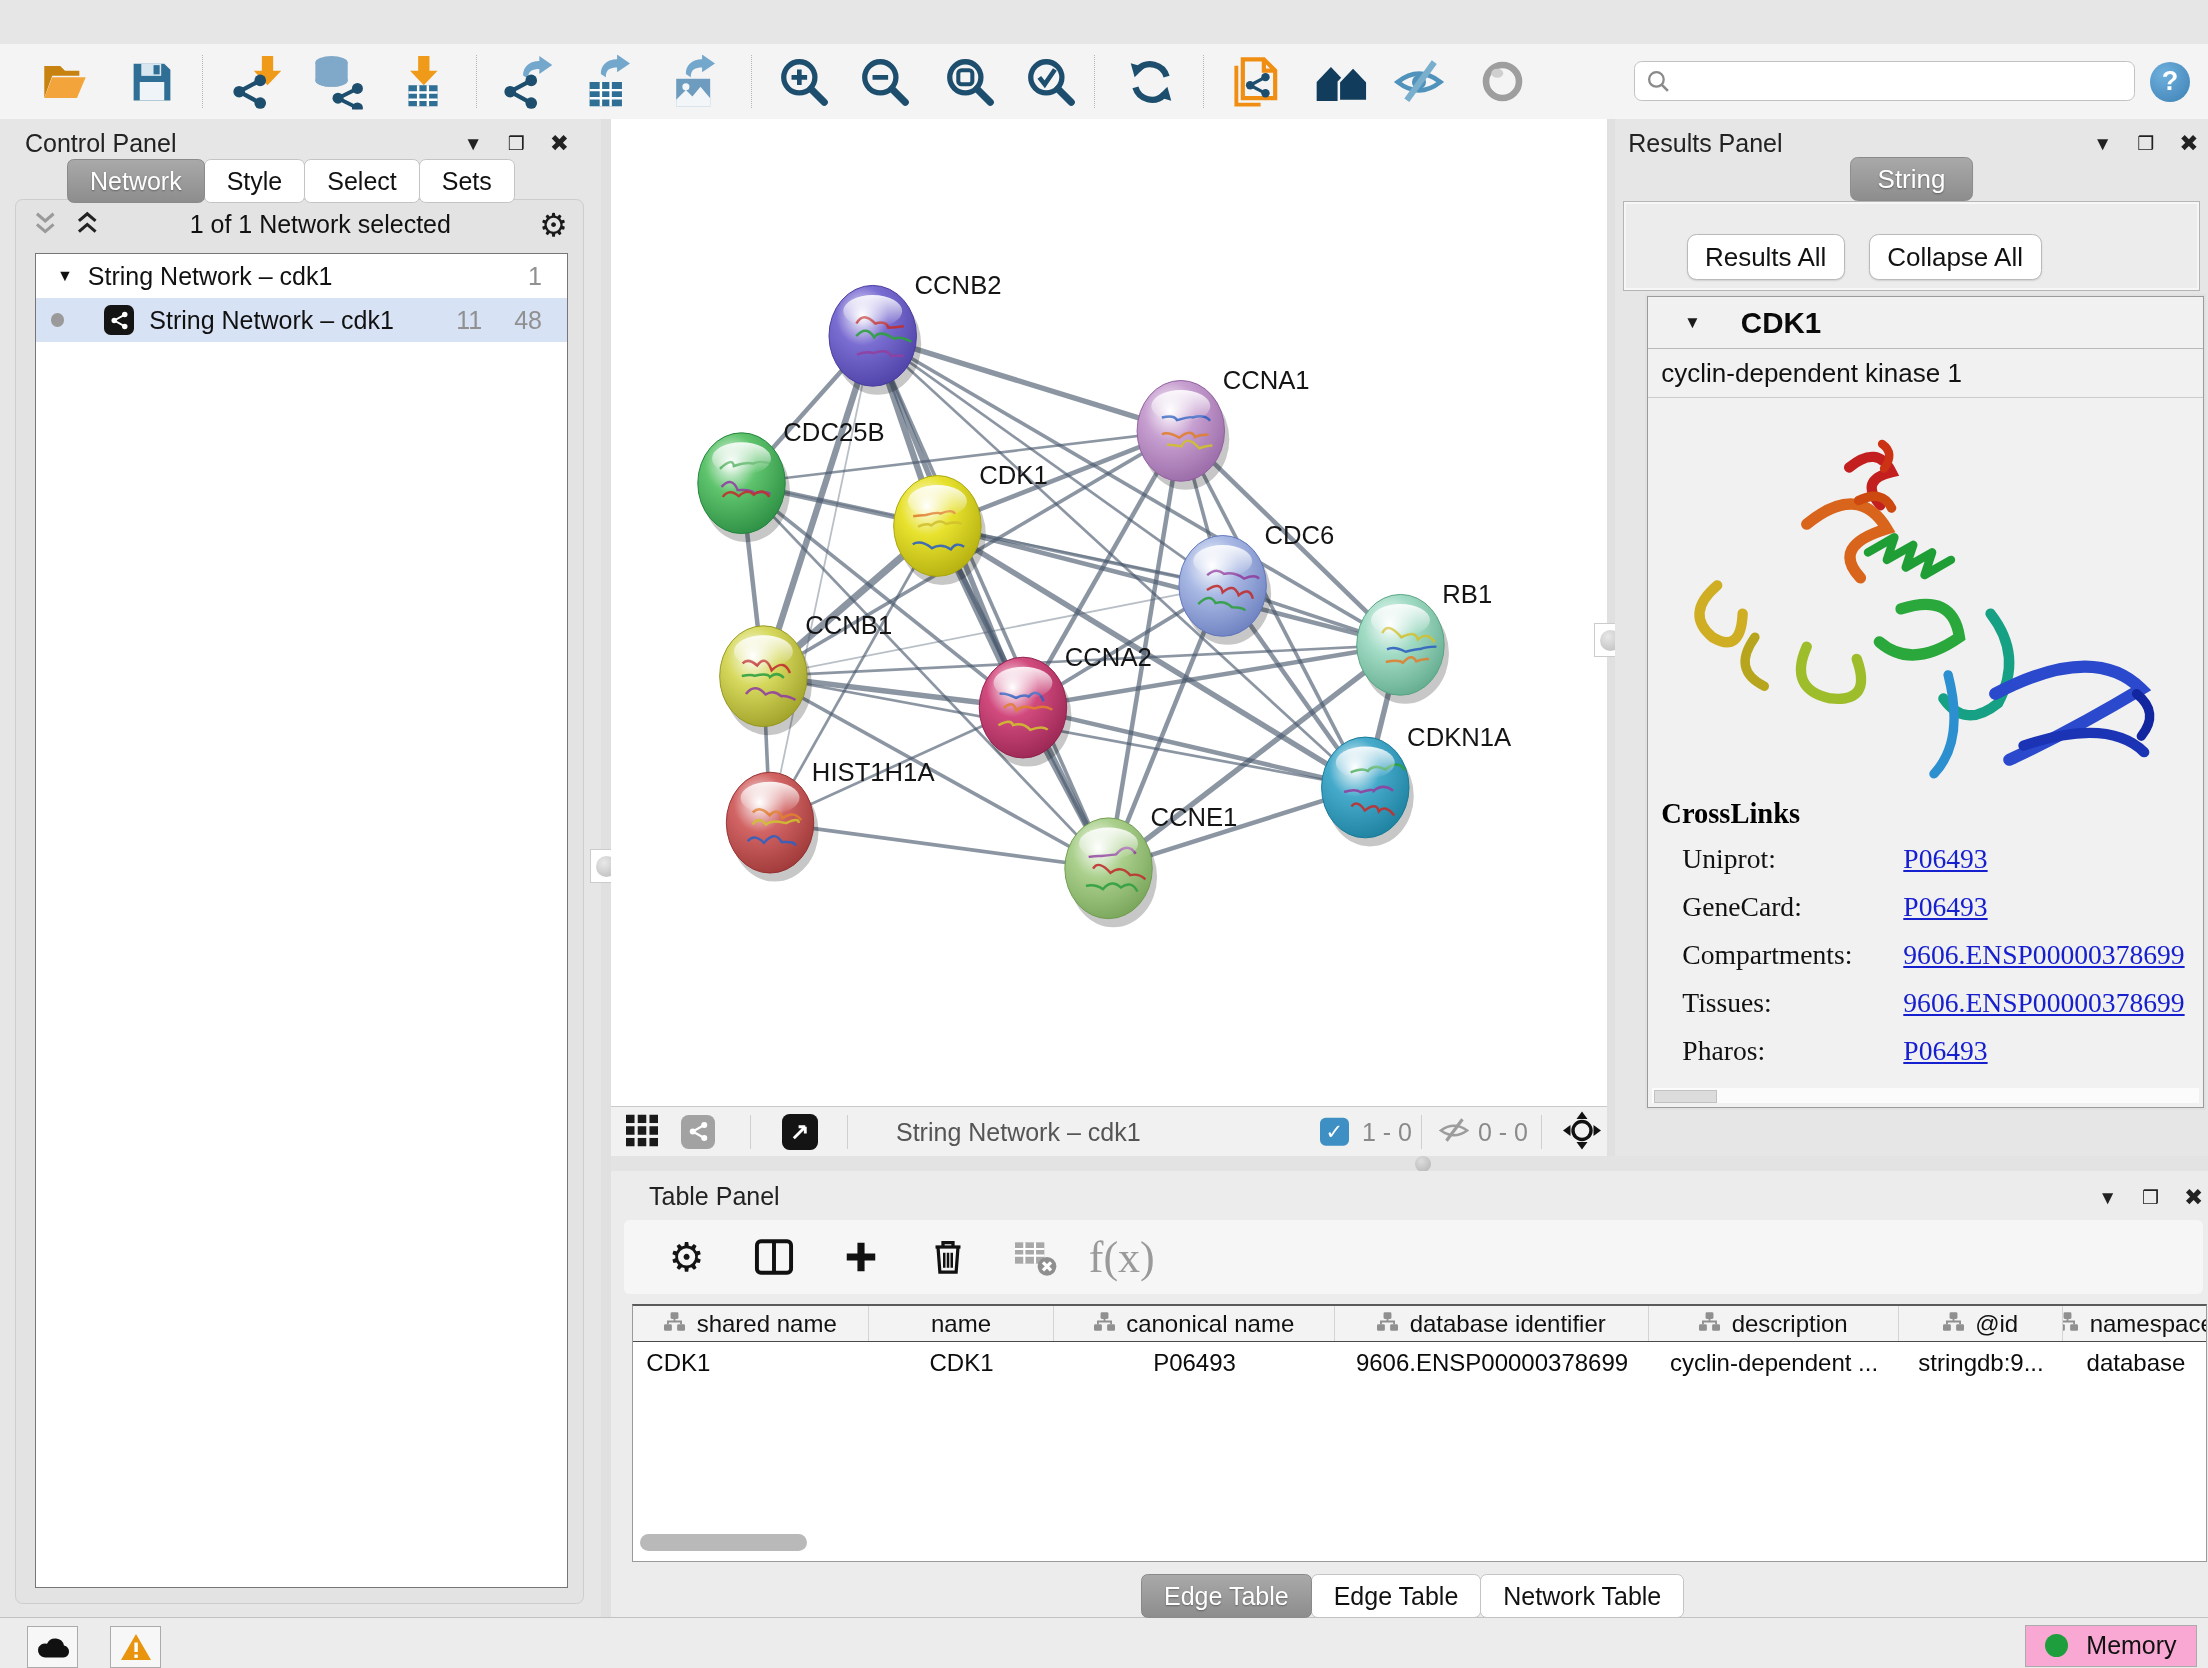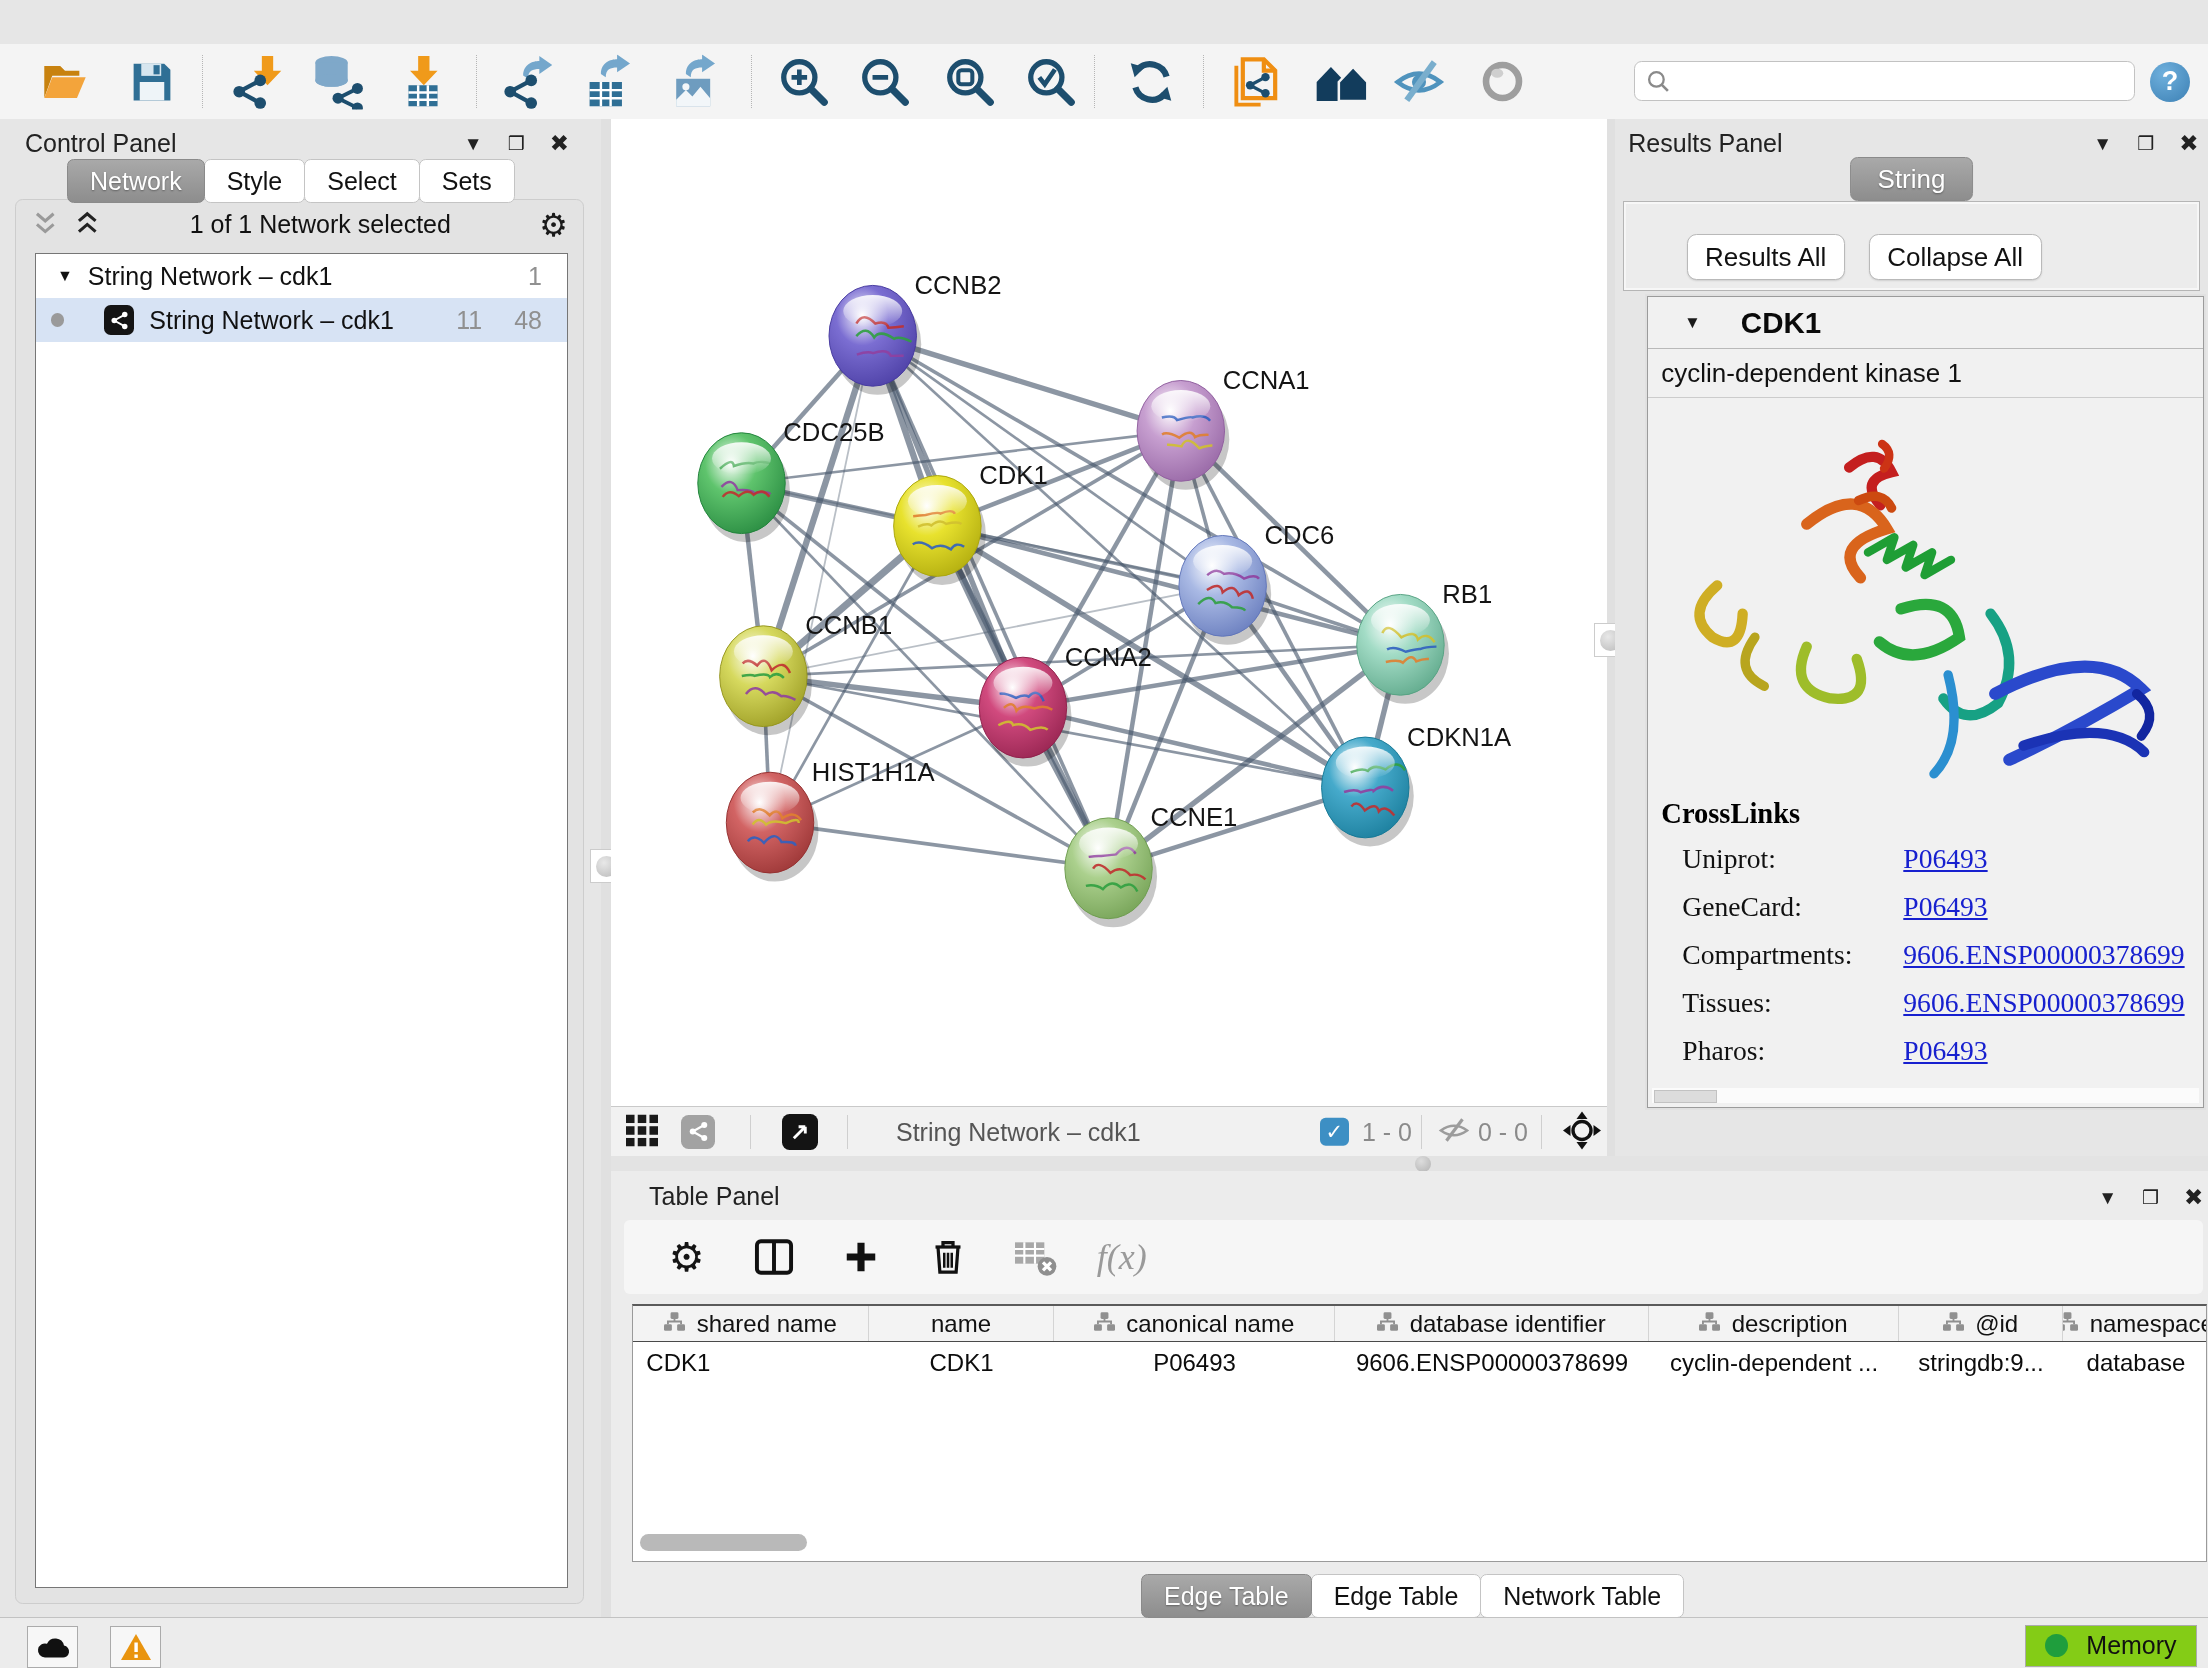--- a/index.html
+++ b/index.html
@@ -104,37 +104,37 @@
   #rp-scrollstrip{position:absolute;left:3.8px;right:3.8px;bottom:3.8px;height:15px;background:#fbfbfb;}
   #rp-scrollstrip .thumb{width:61px;height:11.4px;margin:1.9px 0 0 1.9px;background:#dcdcdc;border:1px solid #c2c2c2;}
   
   #table-panel{position:absolute;left:611px;top:1171px;width:1598px;height:446px;background:#ececec;}
   #tp-title{position:absolute;left:38px;top:11.4px;}
   #tp-icons{right:5.7px;top:13.3px;}
   #tp-toolbar{position:absolute;left:13.3px;right:5.7px;top:49px;height:74px;background:#f6f6f6;border-radius:5.7px;
     display:flex;align-items:center;gap:38px;padding-left:38px;}
   .tp-tool{width:49px;display:flex;align-items:center;justify-content:center;}
   .gear-glyph{font-size:40px;color:#141414;line-height:1;}
-  .fx{font-family:"Liberation Serif","DejaVu Serif",serif;font-style:italic;font-size:36px;color:#9a9a9a;}
+  .fx{font-family:"Liberation Serif","DejaVu Serif",serif;font-size:44px;color:#9a9a9a;}
   #tp-table{position:absolute;left:21px;right:1.9px;top:133px;height:255px;background:#fff;
     border:1px solid #9a9a9a;border-top:2.9px solid #5a5a5a;overflow:hidden;}
   #tp-header{display:flex;height:35px;background:#f3f3f3;border-bottom:1.9px solid #4a4a4a;}
   .th{display:flex;align-items:center;justify-content:center;gap:11.4px;font-size:24px;color:#111;
     border-right:1px solid #d4d4d4;box-sizing:border-box;flex:none;overflow:hidden;white-space:nowrap;}
   #tp-row{display:flex;height:42px;}
   .td{display:flex;align-items:center;justify-content:center;font-size:24px;color:#0c0c0c;
     box-sizing:border-box;flex:none;overflow:hidden;white-space:nowrap;}
   .td:first-child{justify-content:flex-start;padding-left:13.3px;}
   #tp-scroll{position:absolute;left:28.5px;top:363px;width:167px;height:17px;border-radius:8.6px;background:#b9b9b9;}
   #tp-tabs{position:absolute;left:531px;top:403px;display:flex;}
   
   #statusbar{position:absolute;left:0;top:1617px;width:2208px;height:51px;background:#ececec;border-top:1px solid #c2c2c2;}
   .sb-btn{position:absolute;top:7.6px;width:49px;height:40px;background:#f7f7f7;border:1px solid #ababab;
     display:flex;align-items:center;justify-content:center;}
-  #memory-btn{position:absolute;right:11.4px;top:6.7px;height:40px;padding:0 19px;background:#84cc16;
+  #memory-btn{position:absolute;right:11.4px;top:6.7px;height:40px;padding:0 19px;background:#f9a8d4;
     border:1px solid #ababab;display:flex;align-items:center;gap:18px;font-size:25px;color:#111;}
   #memory-btn .dot{width:23px;height:23px;border-radius:50%;background:#1f9e3d;}
 </style>
 </head>
 <body>
 
 <div id="app">
 
 
   <div id="toolbar">

